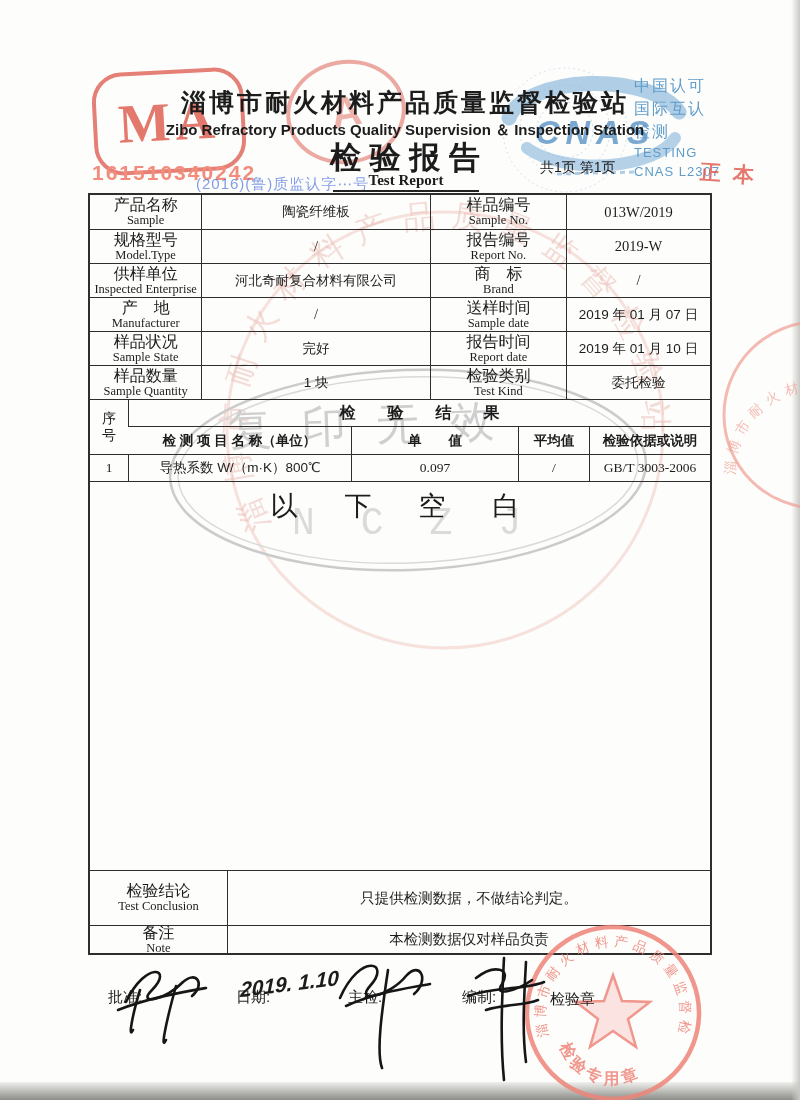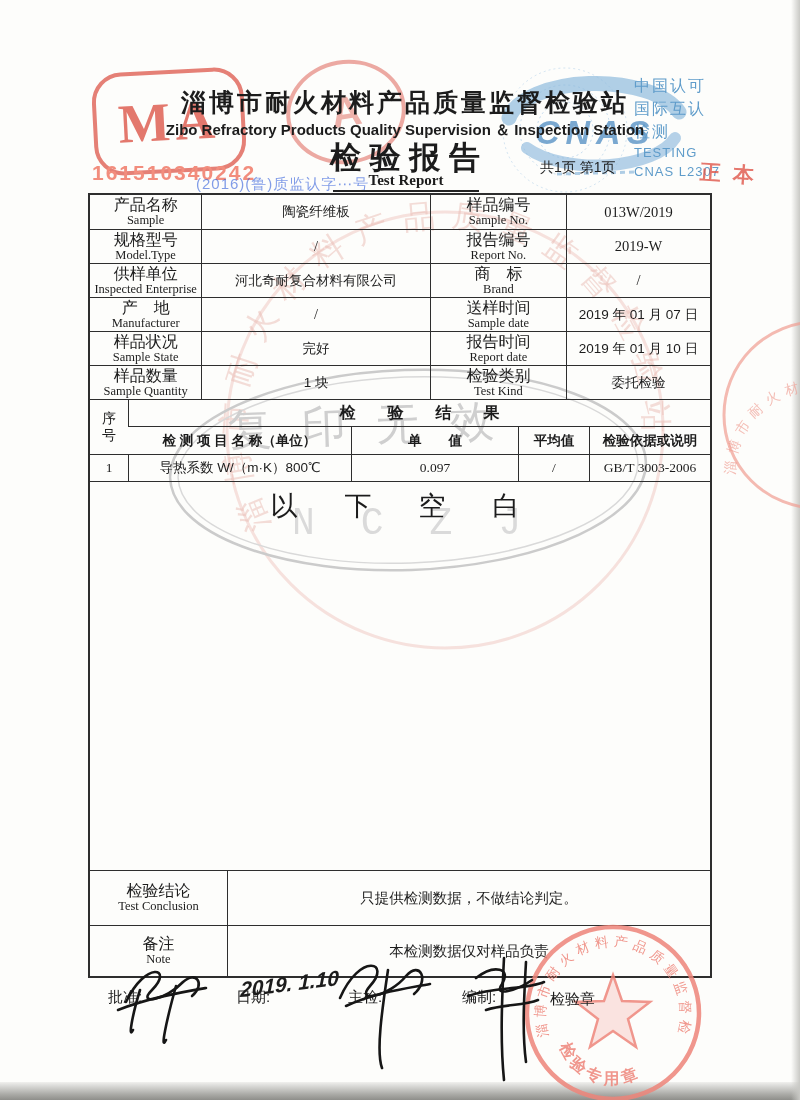--- a/index.html
+++ b/index.html
@@ -75,21 +75,21 @@
   .res-data .cell { justify-content:center; }
   .d0{width:38px; border-left:none;} .d1{width:223px;} .d2{width:167px;} .d3{width:71px;} .d4{flex:1;}
   .res-data .val { font-size:13.5px; }
   .cn-val { font-family:"Liberation Sans", sans-serif; font-size:13.5px; }
 
   .blank-area { height:389px; border-top:1px solid #2e2e2e; position:relative; }
   .blank-note { position:absolute; left:0; right:0; top:6px; text-align:center;
     font-size:27px; letter-spacing:10px; }
 
   .concl-row { display:flex; border-top:1px solid #2e2e2e; height:55px; }
-  .note-row { display:flex; border-top:1px solid #2e2e2e; height:51px; }
+  .note-row { display:flex; border-top:1px solid #2e2e2e; height:28px; }
   .bw1 { width:137px; } .bw2 { flex:1;justify-content:center; }
 
   
   .wm { z-index:1; pointer-events:none; }
   .wm-copy { left:228px; top:396px; font-size:44px; color:#cfcfcf; letter-spacing:30px;
     transform:rotate(-2deg); z-index:1; }
   .wm-nczj { left:292px; top:502px; font-size:38px; color:#dadada; letter-spacing:46px;
     font-family:Liberation Mono, monospace; z-index:1; }
 
   

